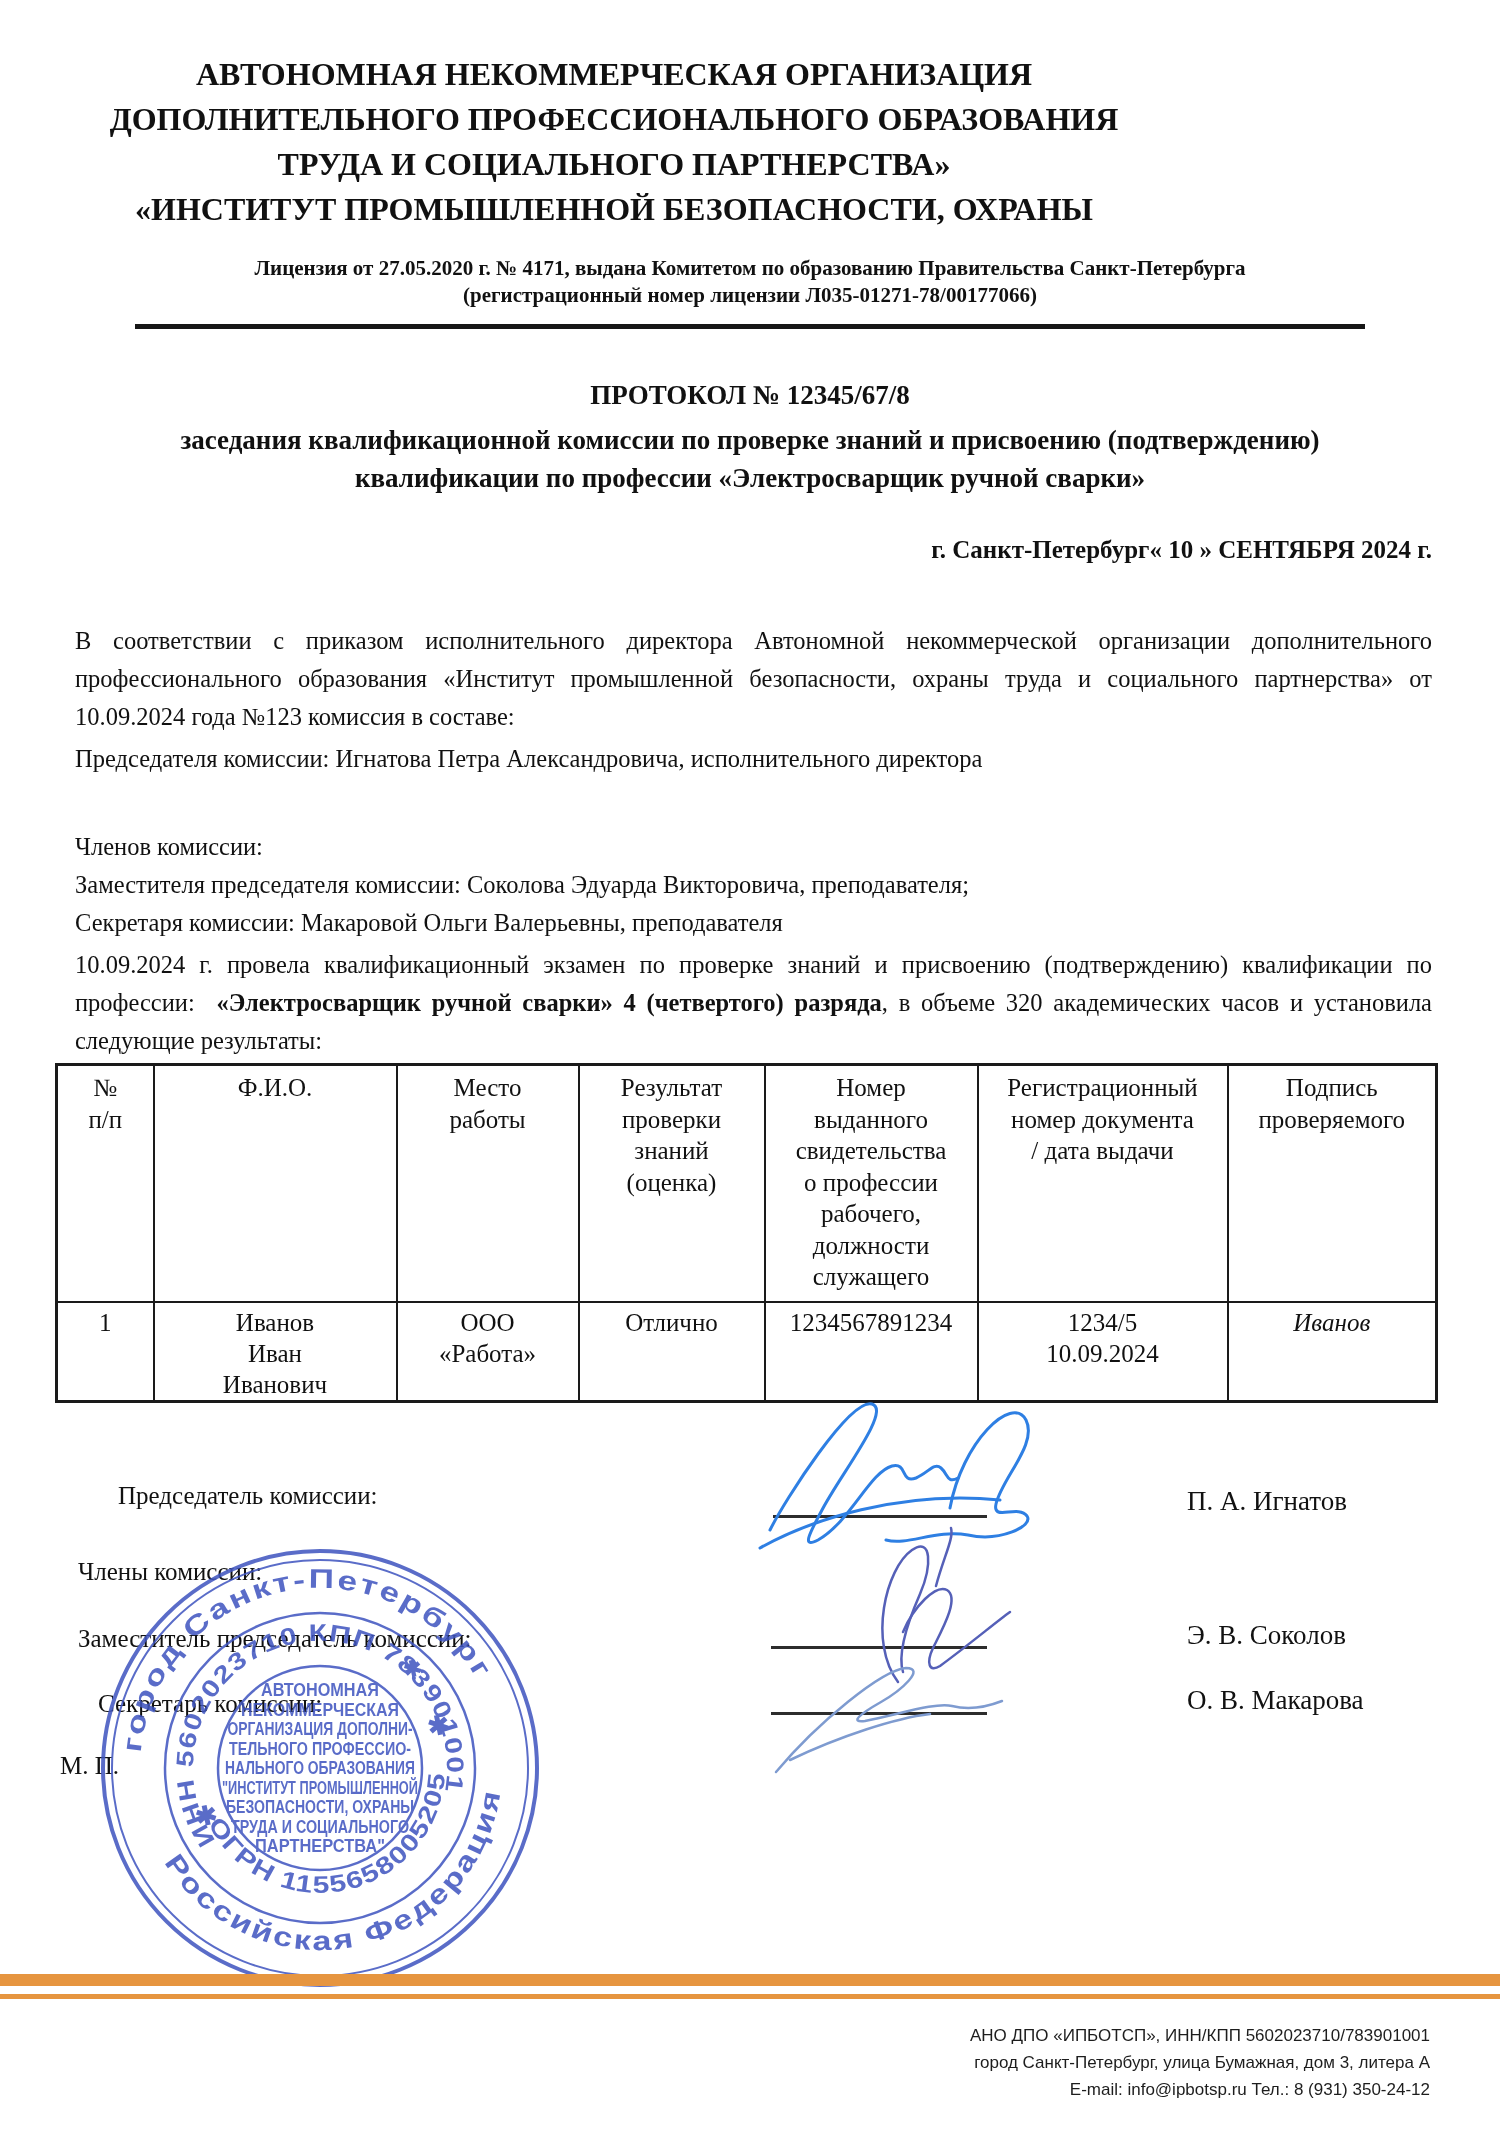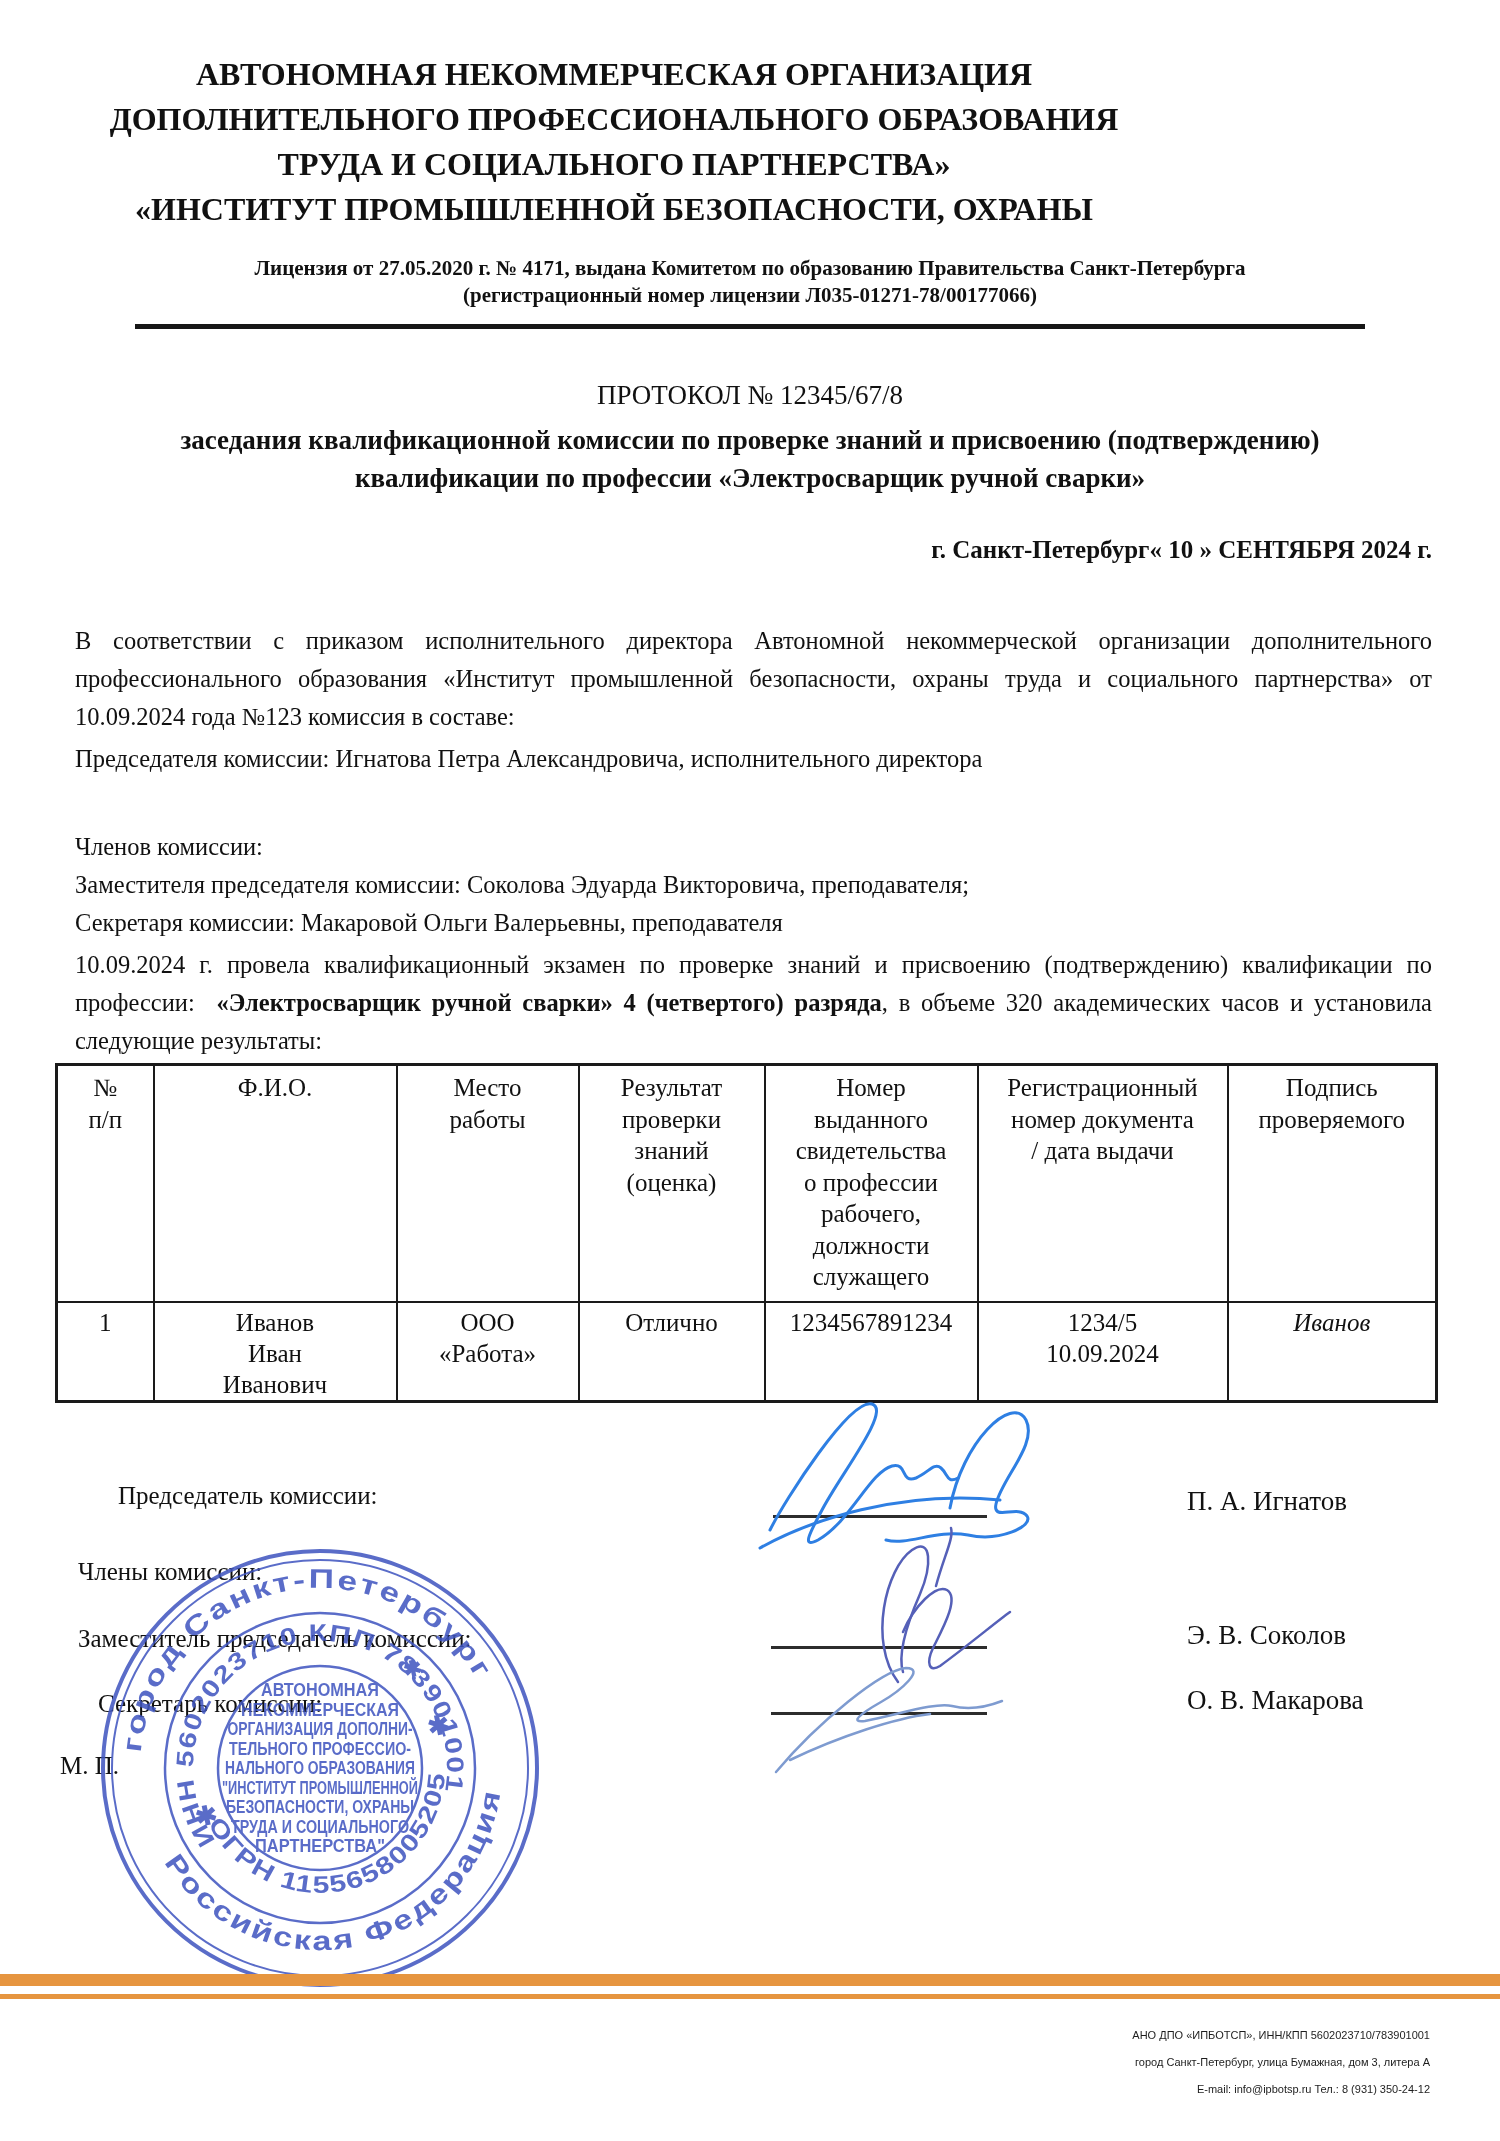--- a/index.html
+++ b/index.html
@@ -3,41 +3,41 @@
 <meta charset="utf-8">
 <style>
   html,body{margin:0;padding:0;background:#fff;}
   .page{position:relative;width:1500px;height:2141px;background:#ffffff;overflow:hidden;
         font-family:"Liberation Serif", serif;color:#111;}
   .abs{position:absolute;}
   .b{font-weight:bold;margin-left:11px;}
   .org{left:0;top:52px;width:1228px;font-size:32px;line-height:45px;font-weight:bold;text-align:center;}
   .license{left:0;top:255px;width:1500px;font-size:21px;line-height:27px;font-weight:bold;text-align:center;}
   .rule{left:135px;top:324px;width:1230px;height:5px;background:#161616;}
-  .title{left:0;top:380px;width:1500px;font-size:27px;font-weight:normal;text-align:center;}
+  .title{left:0;top:380px;width:1500px;font-size:27px;font-weight:bold;text-align:center;}
   .sub{left:0;width:1500px;font-size:27px;font-weight:bold;text-align:center;}
   .cityrow{left:75px;top:536px;width:1357px;display:flex;justify-content:flex-end;
            font-size:25px;font-weight:bold;}
   .para{left:75px;width:1357px;font-size:24.5px;line-height:38px;text-align:justify;}
   .line{left:75px;width:1357px;font-size:24.5px;line-height:38px;}
   table.res{position:absolute;left:55px;top:1063px;width:1380px;border-collapse:collapse;table-layout:fixed;}
   table.res td{border:2px solid #1a1a1a;vertical-align:top;font-size:25px;text-align:center;
                white-space:pre-line;padding:4px 4px 0 4px;}
   table.res tr.hdr td{line-height:31.5px;height:229px;padding-top:6px;}
   table.res tr.row td{line-height:31px;height:92px;}
   table.res{border:3px solid #1a1a1a;}
   td.fio{text-align:left;padding-left:16px;}
   td.sig{font-style:italic;}
   .sigline{position:absolute;height:3px;background:#2d2d2d;}
   .siglabel{font-size:25px;}
   .signame{font-size:27px;}
   .footerbar1{left:0;top:1974px;width:1500px;height:12px;background:#e6953f;}
   .footerbar2{left:0;top:1994px;width:1500px;height:5px;background:#e6953f;}
   .footertext{left:0;top:2022px;width:1430px;text-align:right;
-              font-family:"Liberation Sans", sans-serif;font-size:11px;line-height:27px;color:#1d1d1d;}
+              font-family:"Liberation Sans", sans-serif;font-size:17px;line-height:27px;color:#1d1d1d;}
   .stampsvg{left:100px;top:1548px;}
   .stamp-ring-text{font-family:"Liberation Sans", sans-serif;font-weight:bold;}
   .stamp-center-text{font-family:"Liberation Sans", sans-serif;font-weight:bold;text-anchor:middle;}
   .sigsvg{left:700px;top:1380px;}
 </style>
 </head>
 <body>
 
 <div class="page">
 

